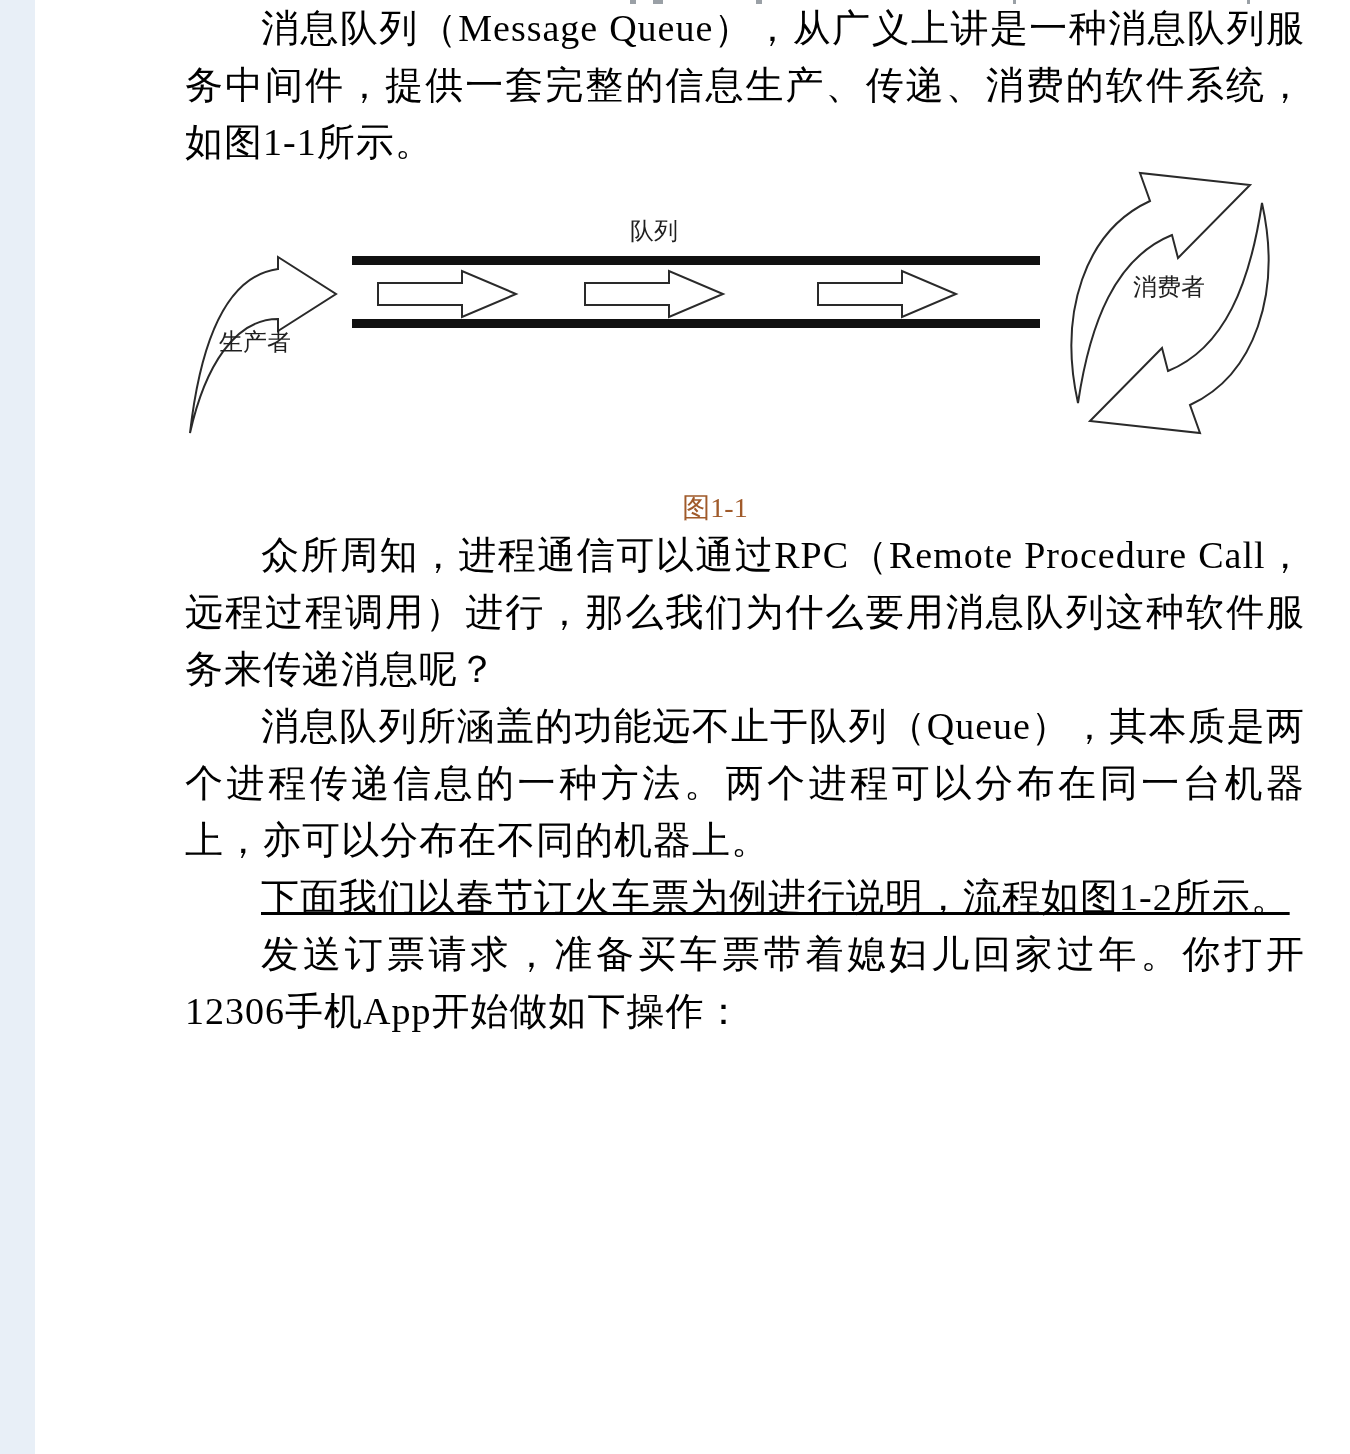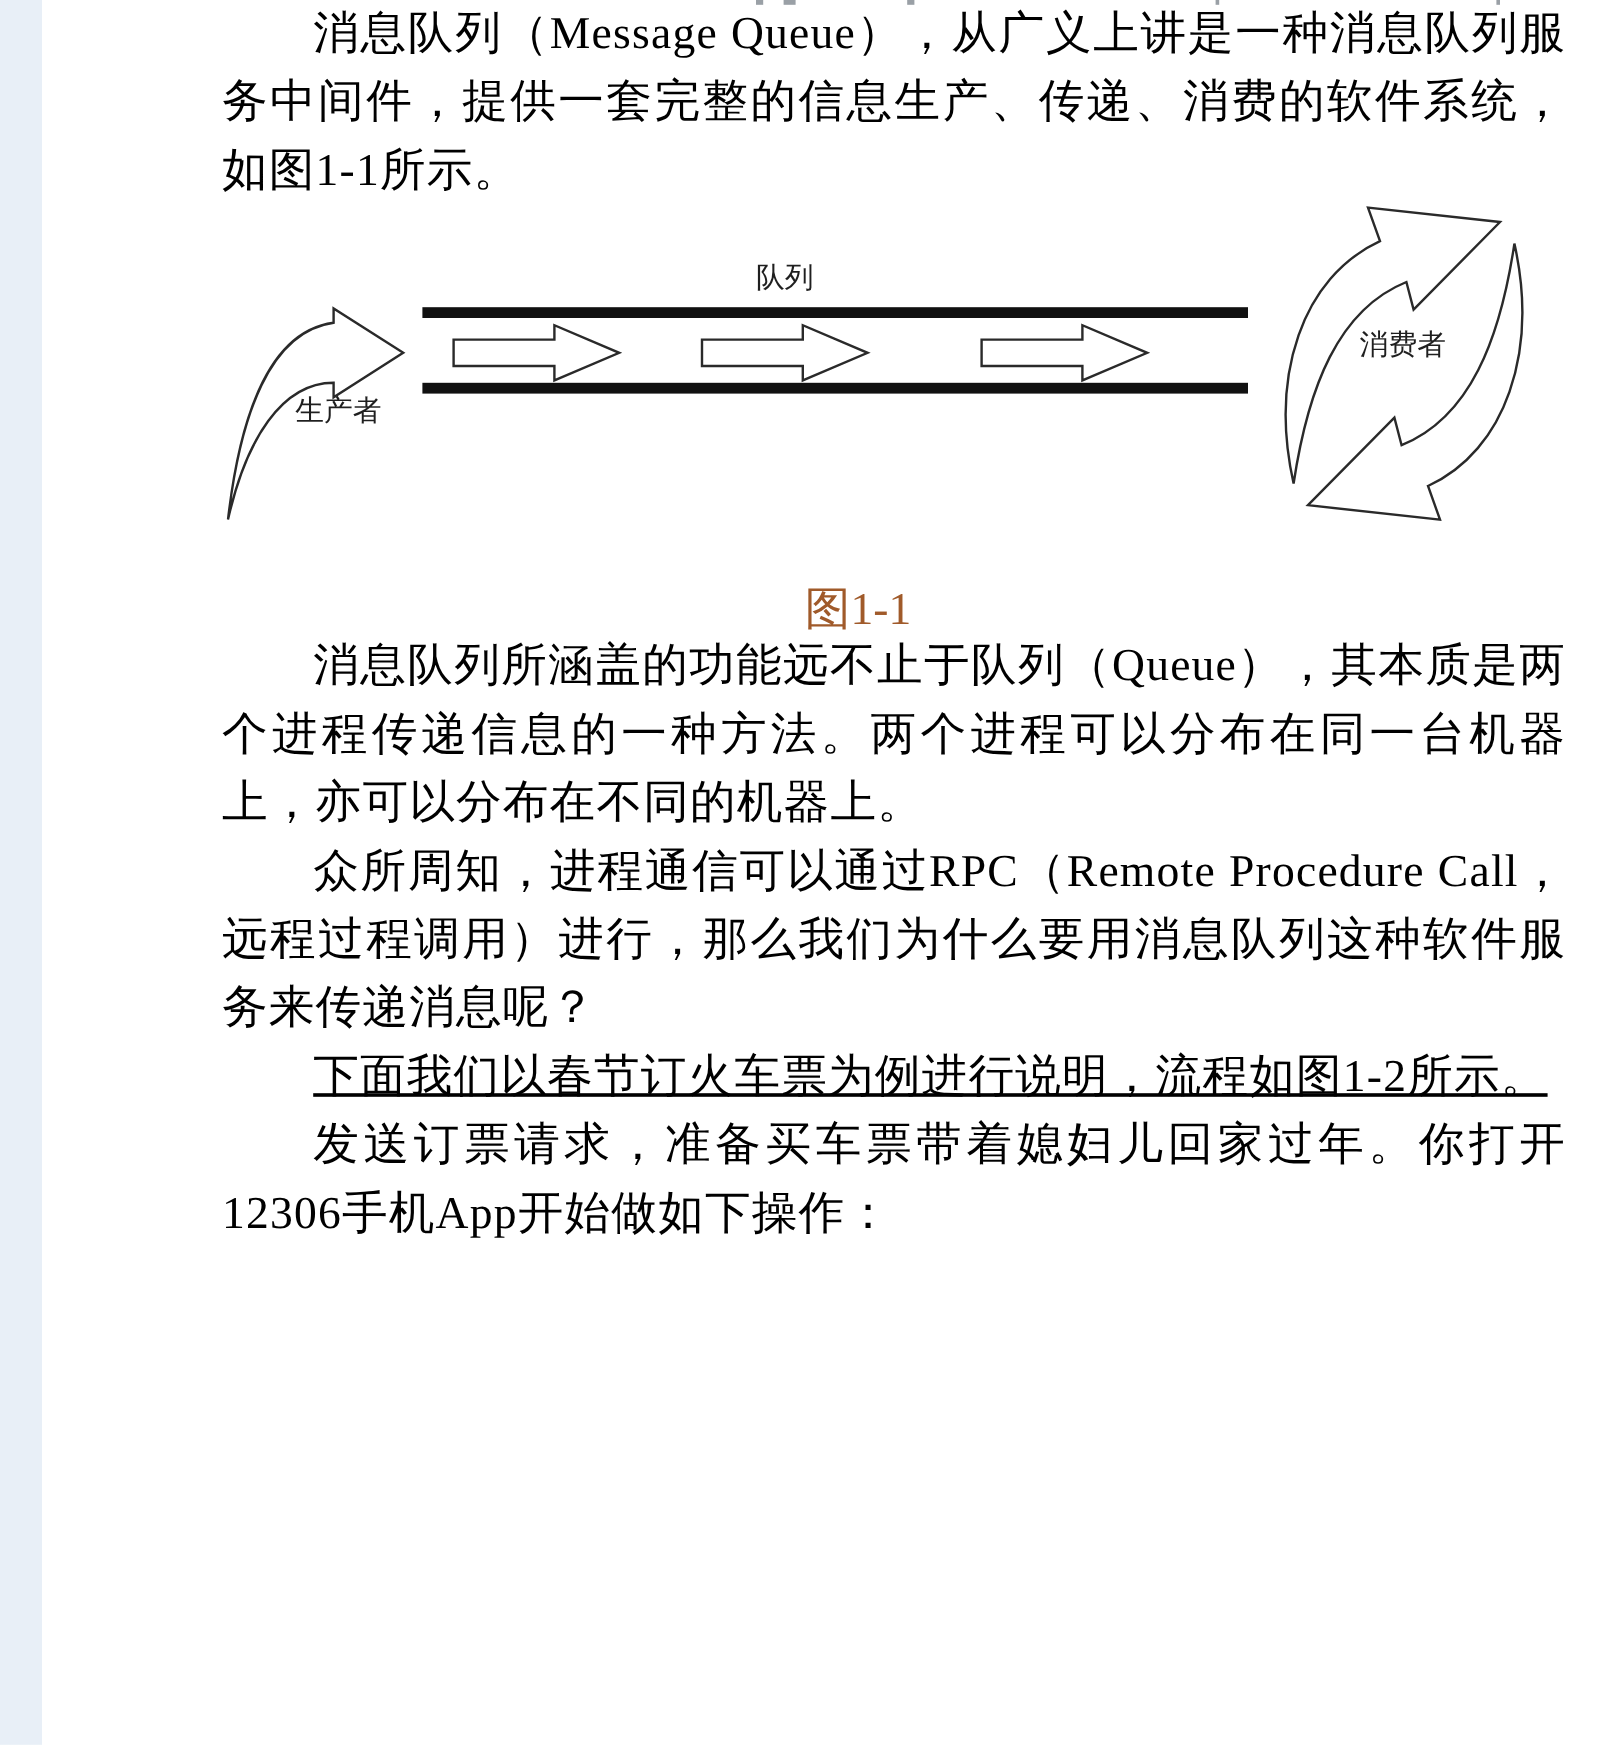--- a/index.html
+++ b/index.html
@@ -41,26 +41,26 @@
     margin:0; padding:0;
   }
   figure.mq-figure svg { position:absolute; left:0; top:0; overflow:visible; }
   .lbl {
     position:absolute;
     font-size:24px;
     color:#1f1f1f;
     white-space:nowrap;
   }
   .queue-lbl    { left:630px;  top:44px;  }
-  .producer-lbl { left:246px;  top:155px;text-align:right; }
+  .producer-lbl { left:219px;  top:155px;text-align:right; }
   .consumer-lbl { left:1133px; top:100px; }
   .caption {
     margin:8px 105px 0 185px;
     text-align:center;
-    font-size:38px;
+    font-size:28px;
     line-height:38px;
   }
 </style>
 </head>
 <body style="background: rgb(255, 255, 255); color: rgb(0, 0, 0);">
 
 <div class="left-strip" style="background: rgb(232, 239, 247);"></div>
 
 <div class="remnant">
   <span style="left:630px"></span>
@@ -89,18 +89,18 @@
       <path d="M1078,232 C1058,142 1085,60 1150,30 L1140,2 L1250,14 L1178,87 L1172,64 C1115,87 1090,152 1078,232 Z" fill="#ffffff" stroke="#2a2a2a" stroke-width="2"></path>
       <path d="M1262,32 C1282,122 1255,204 1190,234 L1200,262 L1090,250 L1162,177 L1168,200 C1225,177 1250,112 1262,32 Z" fill="#ffffff" stroke="#2a2a2a" stroke-width="2"></path>
     </svg>
     <span class="lbl queue-lbl">队列</span>
     <span class="lbl producer-lbl">生产者</span>
     <span class="lbl consumer-lbl">消费者</span>
   </figure>
 
   <div class="caption" style="color: rgb(160, 90, 42);">图1-1</div>
 
+  <p class="para p3">众所周知，进程通信可以通过RPC（Remote Procedure Call，远程过程调用）进行，那么我们为什么要用消息队列这种软件服务来传递消息呢？</p>
   <p class="para p2">消息队列所涵盖的功能远不止于队列（Queue），其本质是两个进程传递信息的一种方法。两个进程可以分布在同一台机器上，亦可以分布在不同的机器上。</p>
-  <p class="para p3">众所周知，进程通信可以通过RPC（Remote Procedure Call，远程过程调用）进行，那么我们为什么要用消息队列这种软件服务来传递消息呢？</p>
   <p class="para p4">下面我们以春节订火车票为例进行说明，流程如图1-2所示。</p>
   <p class="para p5">发送订票请求，准备买车票带着媳妇儿回家过年。你打开12306手机App开始做如下操作：</p>
 
 </main>
 
 </body></html>

